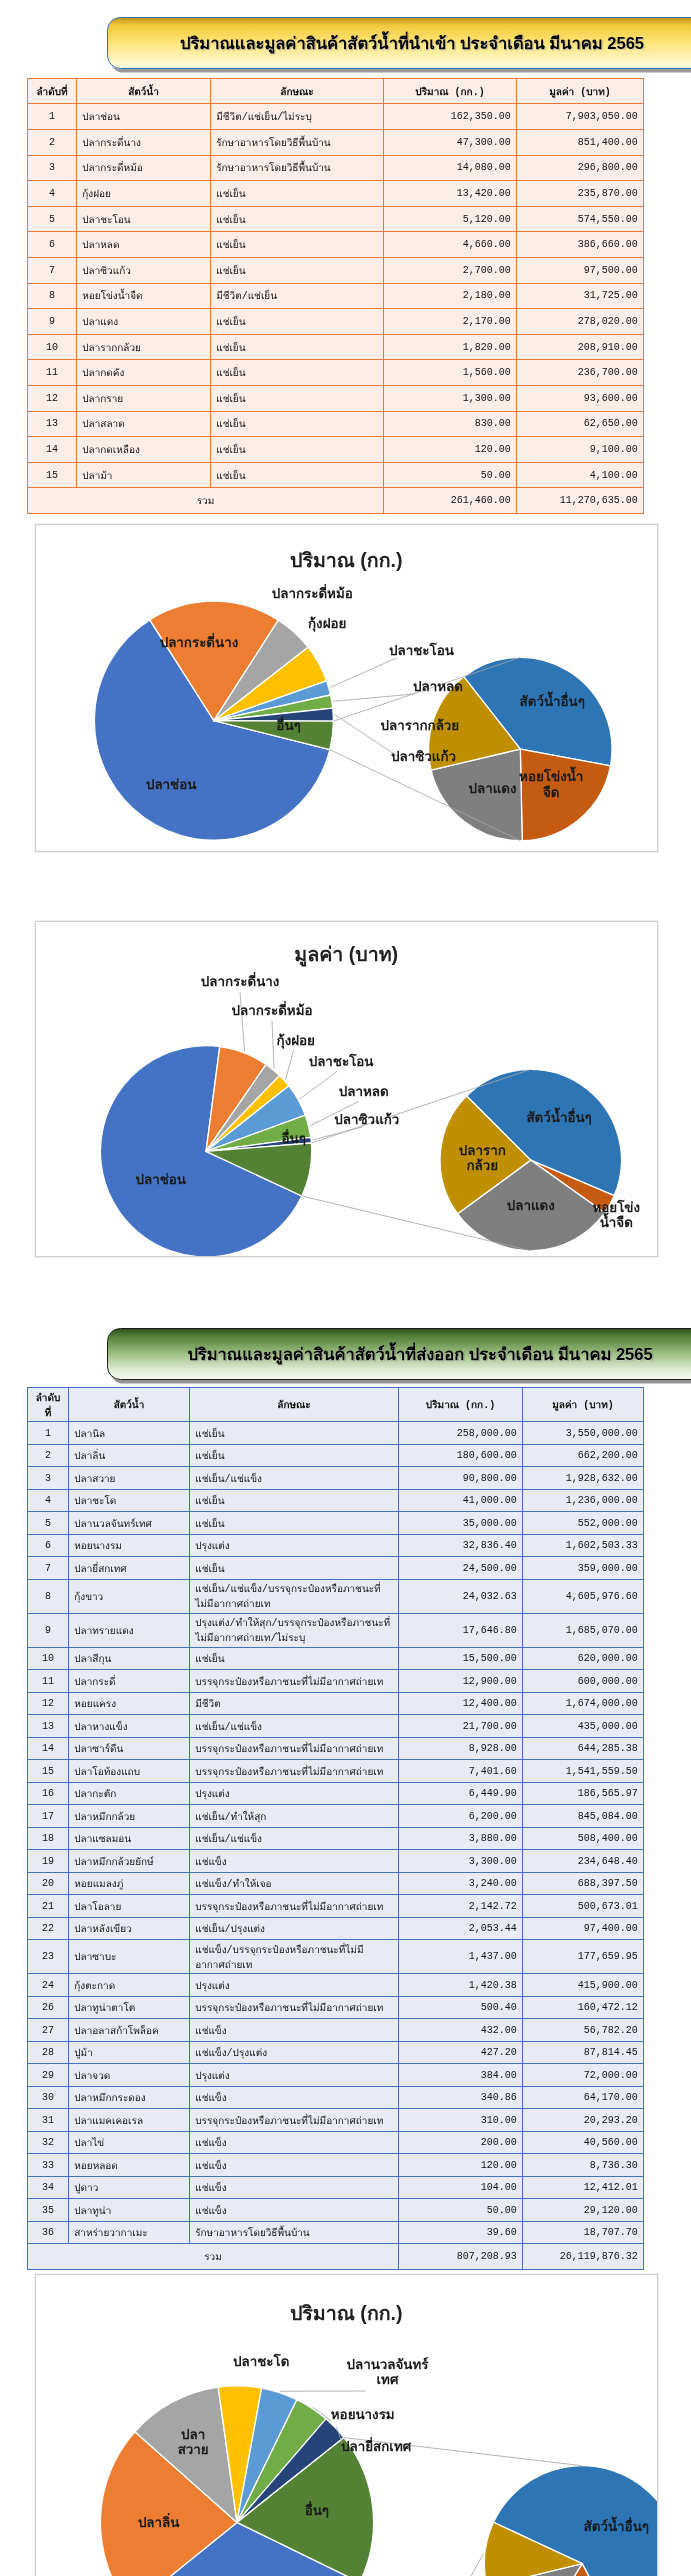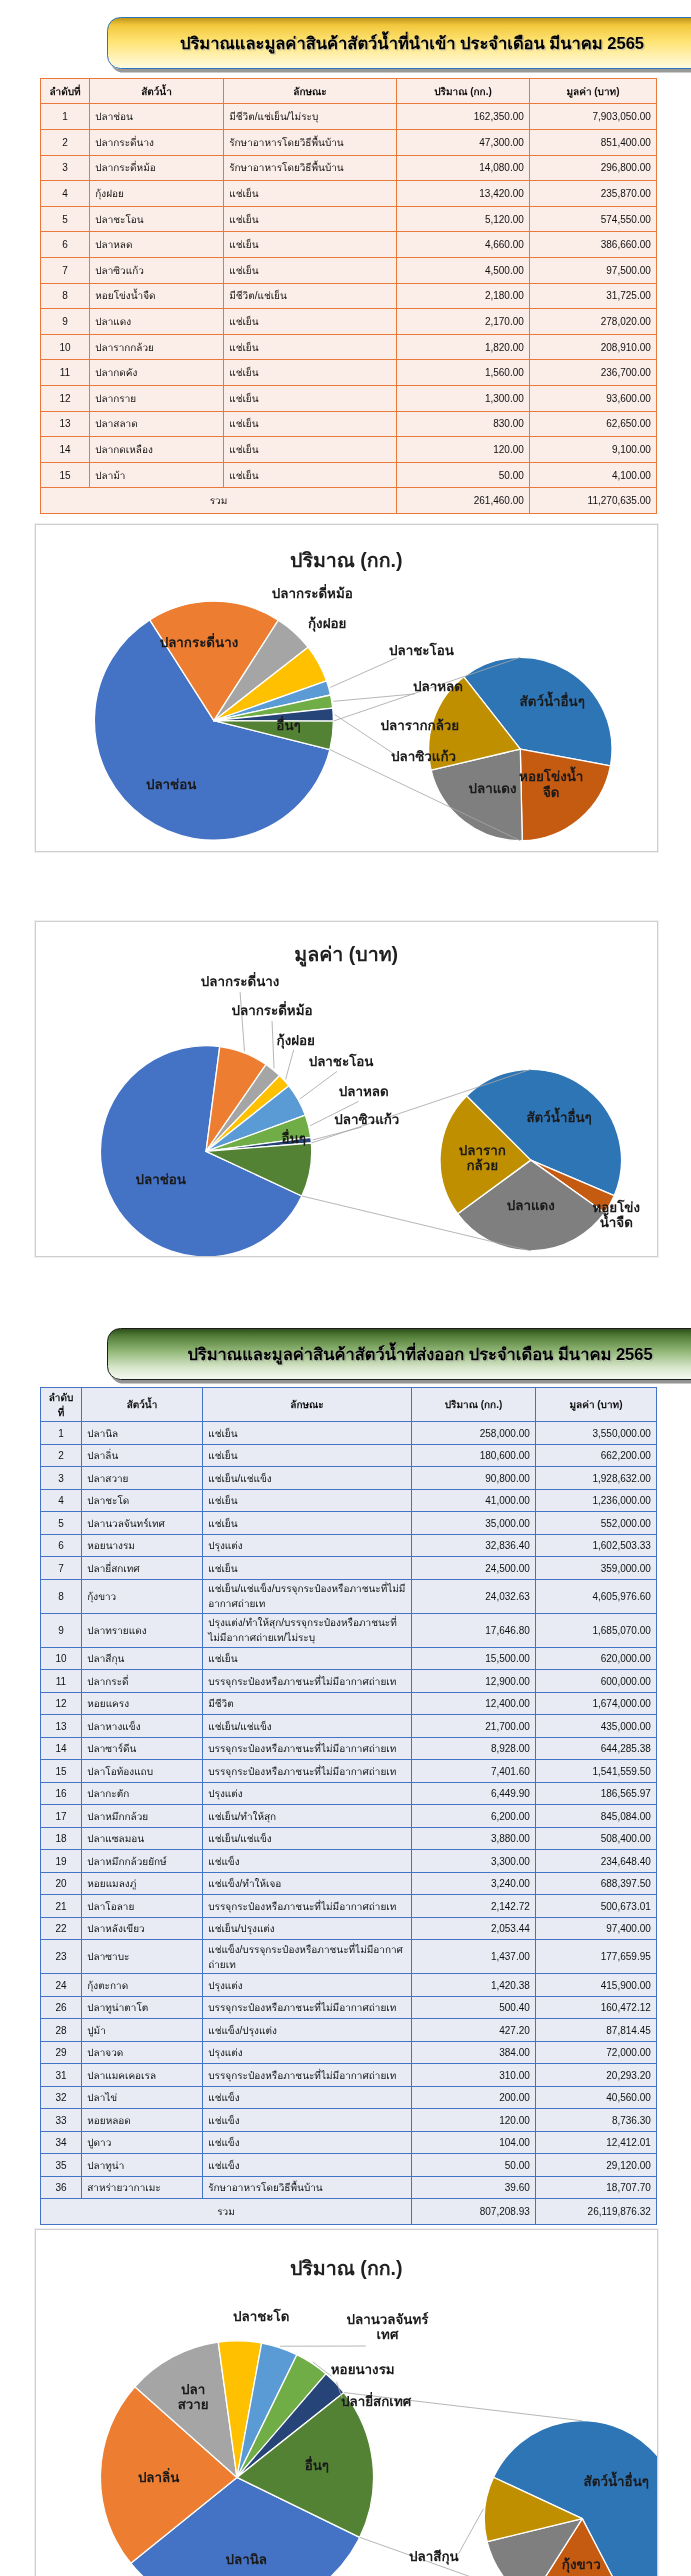--- a/index.html
+++ b/index.html
@@ -28,22 +28,22 @@
   .banner.green{
     border:1px solid #1c1c1c;
     background:linear-gradient(180deg,#2D501B 0%,#55803A 15%,#93B878 45%,#D9E7CD 78%,#F5F9F1 100%);
     box-shadow:3.1px 3.6px 0 rgba(40,40,40,.5);
     margin-top:71px;
     padding-left:16px;
   }
   table.tbl{
     border-collapse:collapse;
     width:616px;
-    margin-left:40px;
-    font-family:Liberation Sans, sans-serif;
+    margin-left:27px;
+    font-family:Liberation Mono, monospace;
     font-size:10px;
     table-layout:fixed;
   }
   .tbl th,.tbl td{
     padding:1.5px 5.2px;
     overflow:hidden;
     vertical-align:middle;
   }
   .tbl th{font-weight:bold;text-align:center;height:21.6px;}
   .tbl td{height:21.6px;}
@@ -143,21 +143,21 @@
         <td>6</td>
         <td>ปลาหลด</td>
         <td>แช่เย็น</td>
         <td>4,660.00</td>
         <td>386,660.00</td>
       </tr>
       <tr>
         <td>7</td>
         <td>ปลาซิวแก้ว</td>
         <td>แช่เย็น</td>
-        <td>4,500.00</td>
+        <td>2,700.00</td>
         <td>97,500.00</td>
       </tr>
       <tr>
         <td>8</td>
         <td>หอยโข่งน้ำจืด</td>
         <td>มีชีวิต/แช่เย็น</td>
         <td>2,180.00</td>
         <td>31,725.00</td>
       </tr>
       <tr>
@@ -482,32 +482,46 @@
         <td>415,900.00</td>
       </tr>
       <tr>
         <td>26</td>
         <td>ปลาทูน่าตาโต</td>
         <td>บรรจุกระป๋องหรือภาชนะที่ไม่มีอากาศถ่ายเท</td>
         <td>500.40</td>
         <td>160,472.12</td>
       </tr>
       <tr>
+        <td>27</td>
+        <td>ปลาอลาสก้าโพล็อค</td>
+        <td>แช่แข็ง</td>
+        <td>432.00</td>
+        <td>56,782.20</td>
+      </tr>
+      <tr>
         <td>28</td>
         <td>ปูม้า</td>
         <td>แช่แข็ง/ปรุงแต่ง</td>
         <td>427.20</td>
         <td>87,814.45</td>
       </tr>
       <tr>
         <td>29</td>
         <td>ปลาจวด</td>
         <td>ปรุงแต่ง</td>
         <td>384.00</td>
         <td>72,000.00</td>
+      </tr>
+      <tr>
+        <td>30</td>
+        <td>ปลาหมึกกระดอง</td>
+        <td>แช่แข็ง</td>
+        <td>340.86</td>
+        <td>64,170.00</td>
       </tr>
       <tr>
         <td>31</td>
         <td>ปลาแมคเคอเรล</td>
         <td>บรรจุกระป๋องหรือภาชนะที่ไม่มีอากาศถ่ายเท</td>
         <td>310.00</td>
         <td>20,293.20</td>
       </tr>
       <tr>
         <td>32</td>

